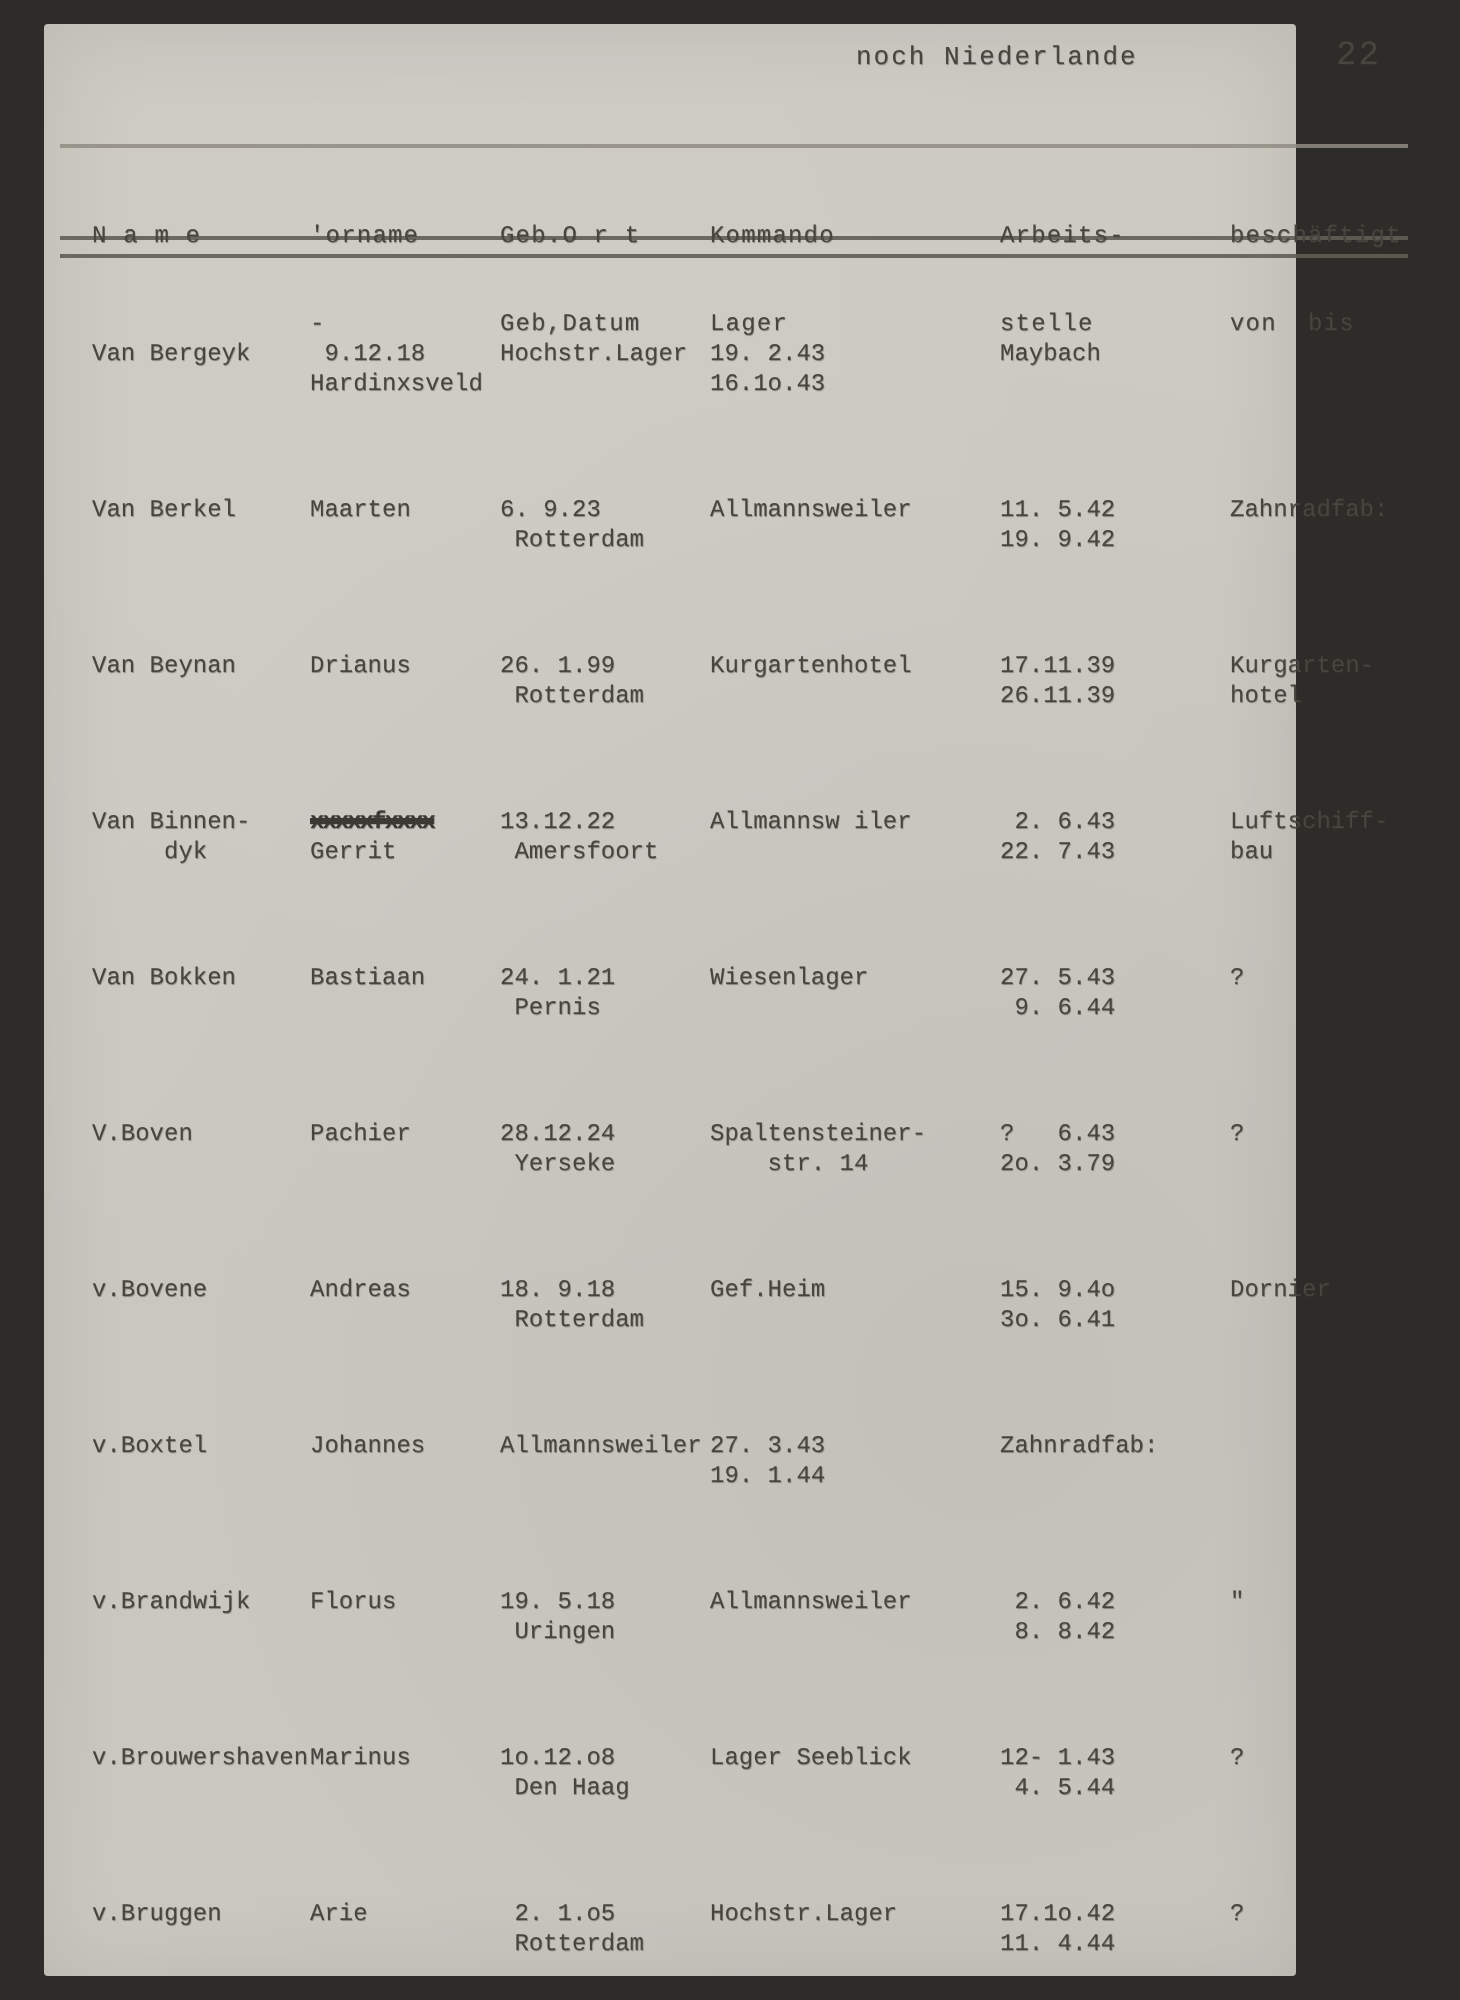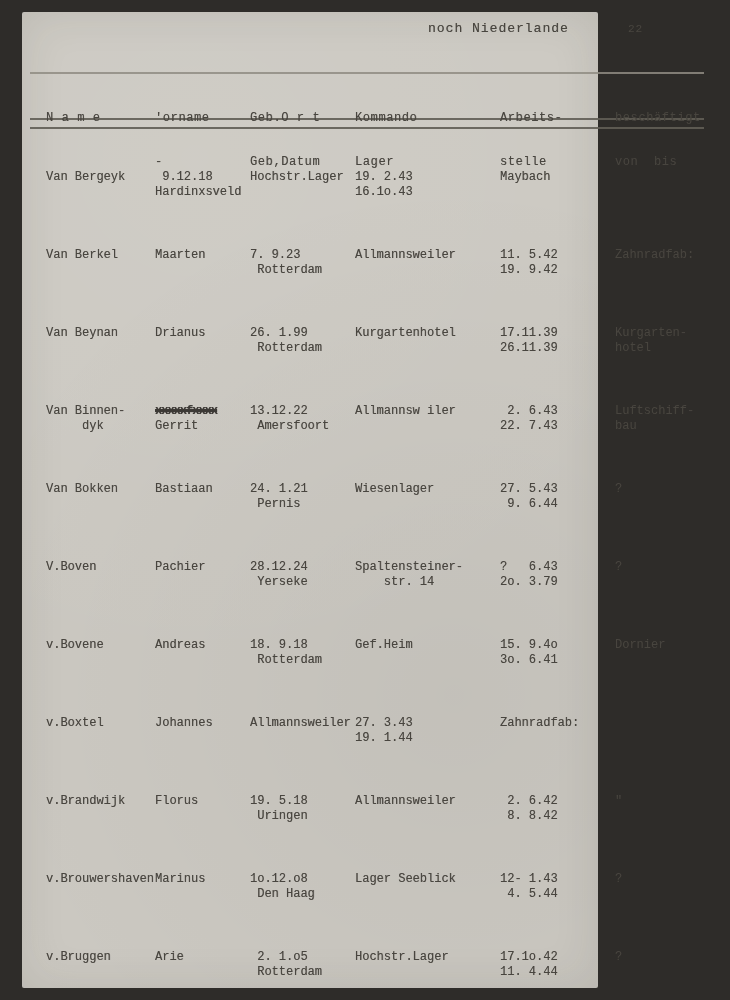--- a/index.html
+++ b/index.html
@@ -4,30 +4,30 @@
 <style>
   :root{
     --surround:#2e2c29; --paper:#ccc9c2; --ink:#48453f;
     --rule:#8f8c83; --rule_heavy:#615e56;
   }
   html,body{margin:0;padding:0;}
   body{width:730px;height:1000px;overflow:hidden;
        font-family:"Liberation Mono","DejaVu Sans Mono",monospace;}
   .stage{position:absolute;left:0;top:0;width:730px;height:1000px;
          background:var(--surround);}
-  .paper{position:absolute;left:22px;top:12px;width:576px;height:976px;
+  .paper{position:absolute;left:22px;top:12px;width:626px;height:976px;
          background:var(--paper);border-radius:2px;
          background-image:
            radial-gradient(circle at 30% 15%, rgba(255,255,255,.06), transparent 60%),
            radial-gradient(circle at 75% 70%, rgba(0,0,0,.045), transparent 65%);
          box-shadow:inset 0 0 45px rgba(40,38,34,.10);}
   .txt{color:var(--ink);font-size:12px;line-height:14.5px;white-space:pre;
        text-shadow:.3px .3px .4px rgba(60,55,50,.45);}
   .note{position:absolute;left:406px;top:10px;font-size:13px;letter-spacing:1px;}
-  .pagenum{position:absolute;left:606px;top:10px;font-size:11px;letter-spacing:1px;}
+  .pagenum{position:absolute;left:646px;top:10px;font-size:17px;letter-spacing:1px;}
   .rule-top{position:absolute;left:8px;top:60px;width:674px;height:2px;
             background:var(--rule);opacity:.85;}
   .rule-double{position:absolute;left:8px;top:106px;width:674px;height:7px;
             border-top:2px solid var(--rule_heavy);
             border-bottom:2px solid var(--rule_heavy);opacity:.9;}
   .grid{display:grid;grid-template-columns:109px 95px 105px 145px 115px 88px;}
   .thead{position:absolute;left:24px;top:70px;width:657px;letter-spacing:.6px;}
   .tbody{position:absolute;left:24px;top:129px;width:657px;}
   .row{height:34.5px;}
   .cell{overflow:visible;}
@@ -78,21 +78,21 @@
     <div class="cell"><div>Van Bergeyk</div><div></div></div>
     <div class="cell"><div> 9.12.18</div><div>Hardinxsveld</div></div>
     <div class="cell"><div>Hochstr.Lager</div><div></div></div>
     <div class="cell"><div>19. 2.43</div><div>16.1o.43</div></div>
     <div class="cell"><div>Maybach</div><div></div></div>
   </div>
 
   <div class="grid row">
     <div class="cell"><div>Van Berkel</div><div></div></div>
     <div class="cell"><div>Maarten</div><div></div></div>
-    <div class="cell"><div>7. 9.23</div><div> Rotterdam</div></div>
+    <div class="cell"><div>6. 9.23</div><div> Rotterdam</div></div>
     <div class="cell"><div>Allmannsweiler</div><div></div></div>
     <div class="cell"><div>11. 5.42</div><div>19. 9.42</div></div>
     <div class="cell"><div>Zahnradfab:</div><div></div></div>
   </div>
 
   <div class="grid row">
     <div class="cell"><div>Van Beynan</div><div></div></div>
     <div class="cell"><div>Drianus</div><div></div></div>
     <div class="cell"><div>26. 1.99</div><div> Rotterdam</div></div>
     <div class="cell"><div>Kurgartenhotel</div><div></div></div>

